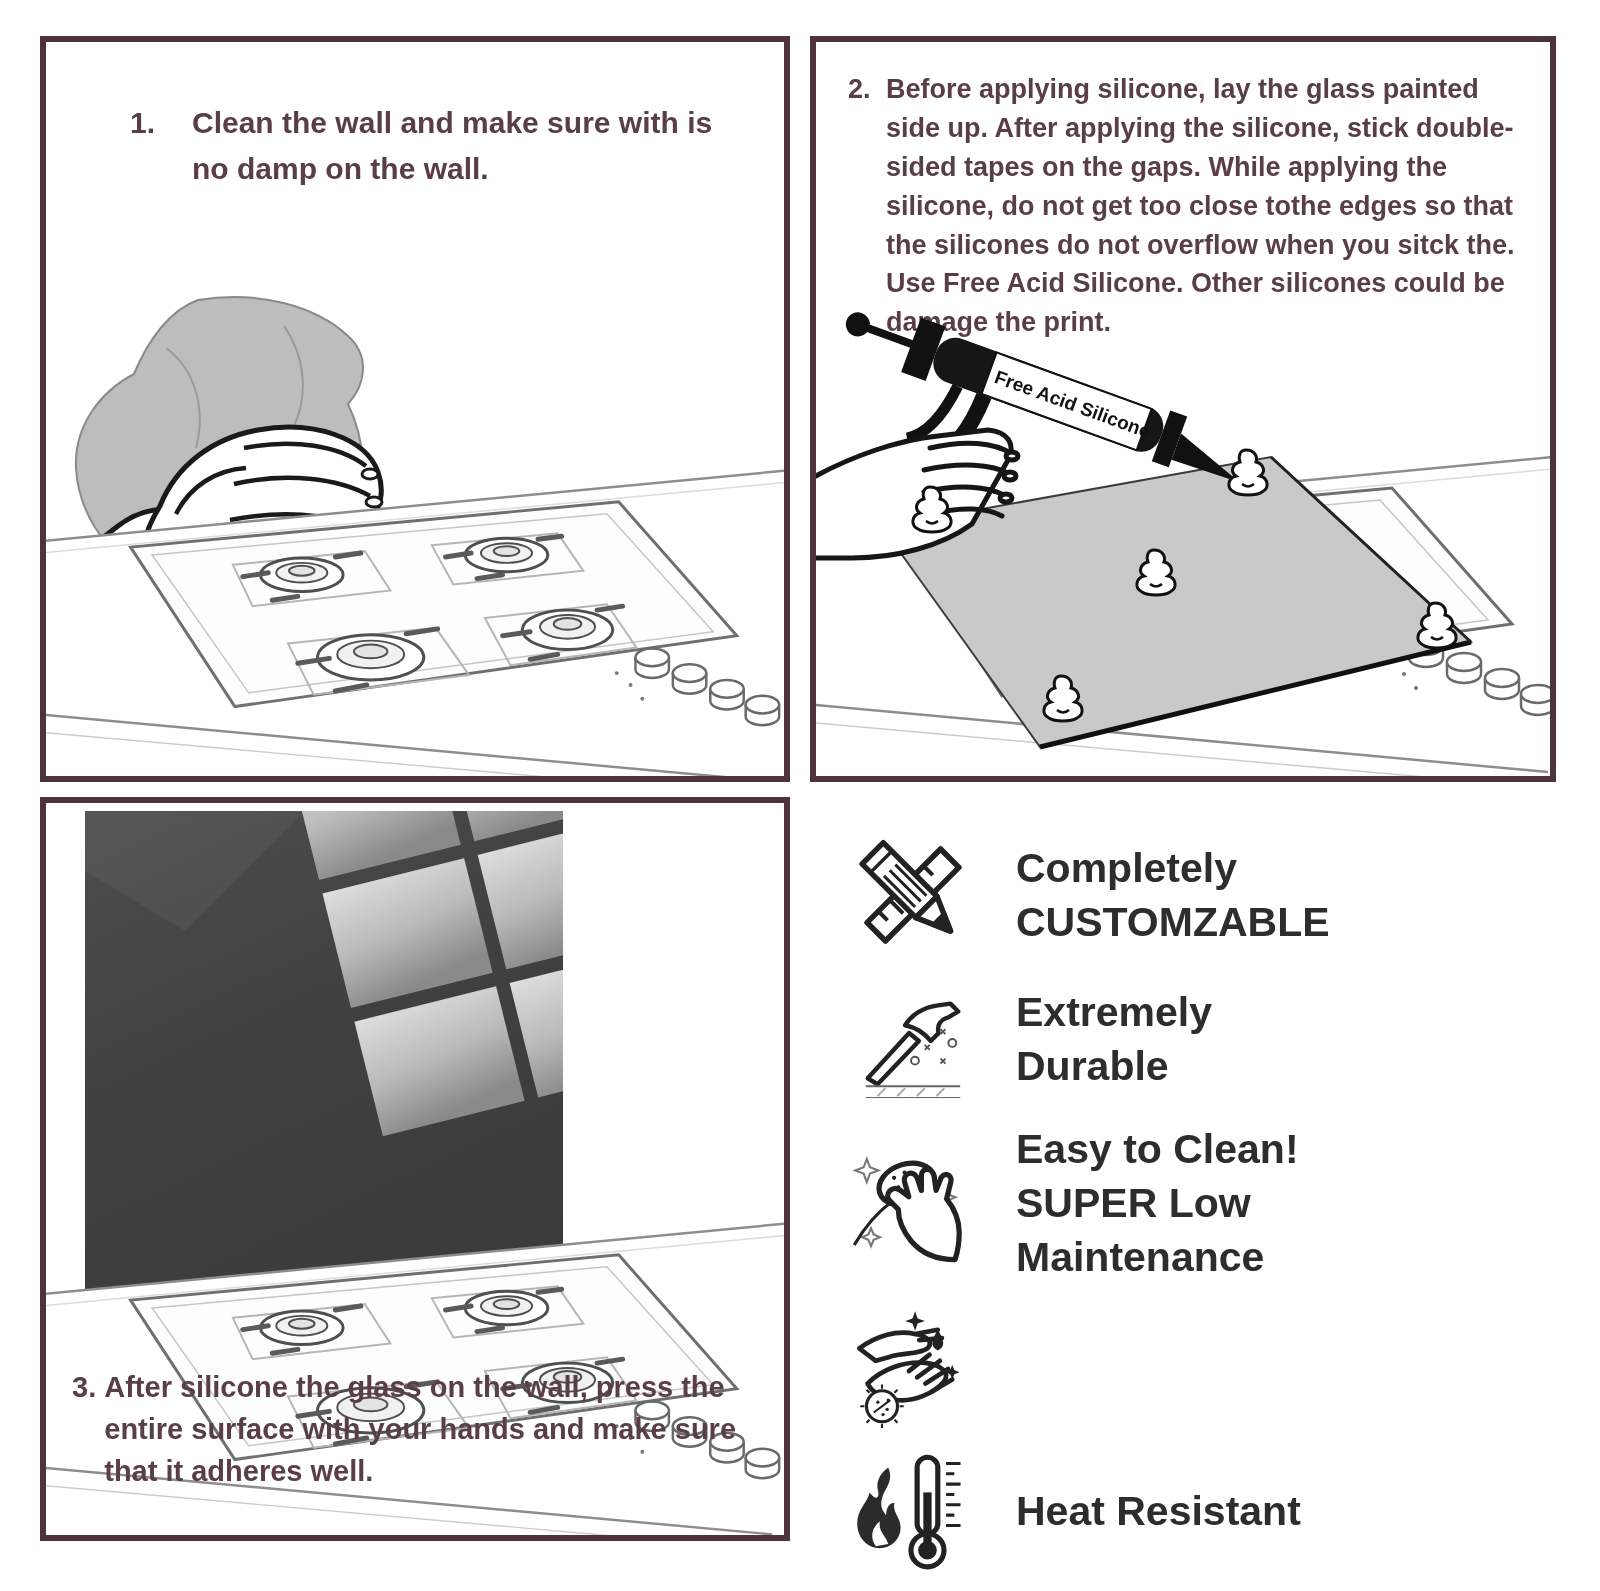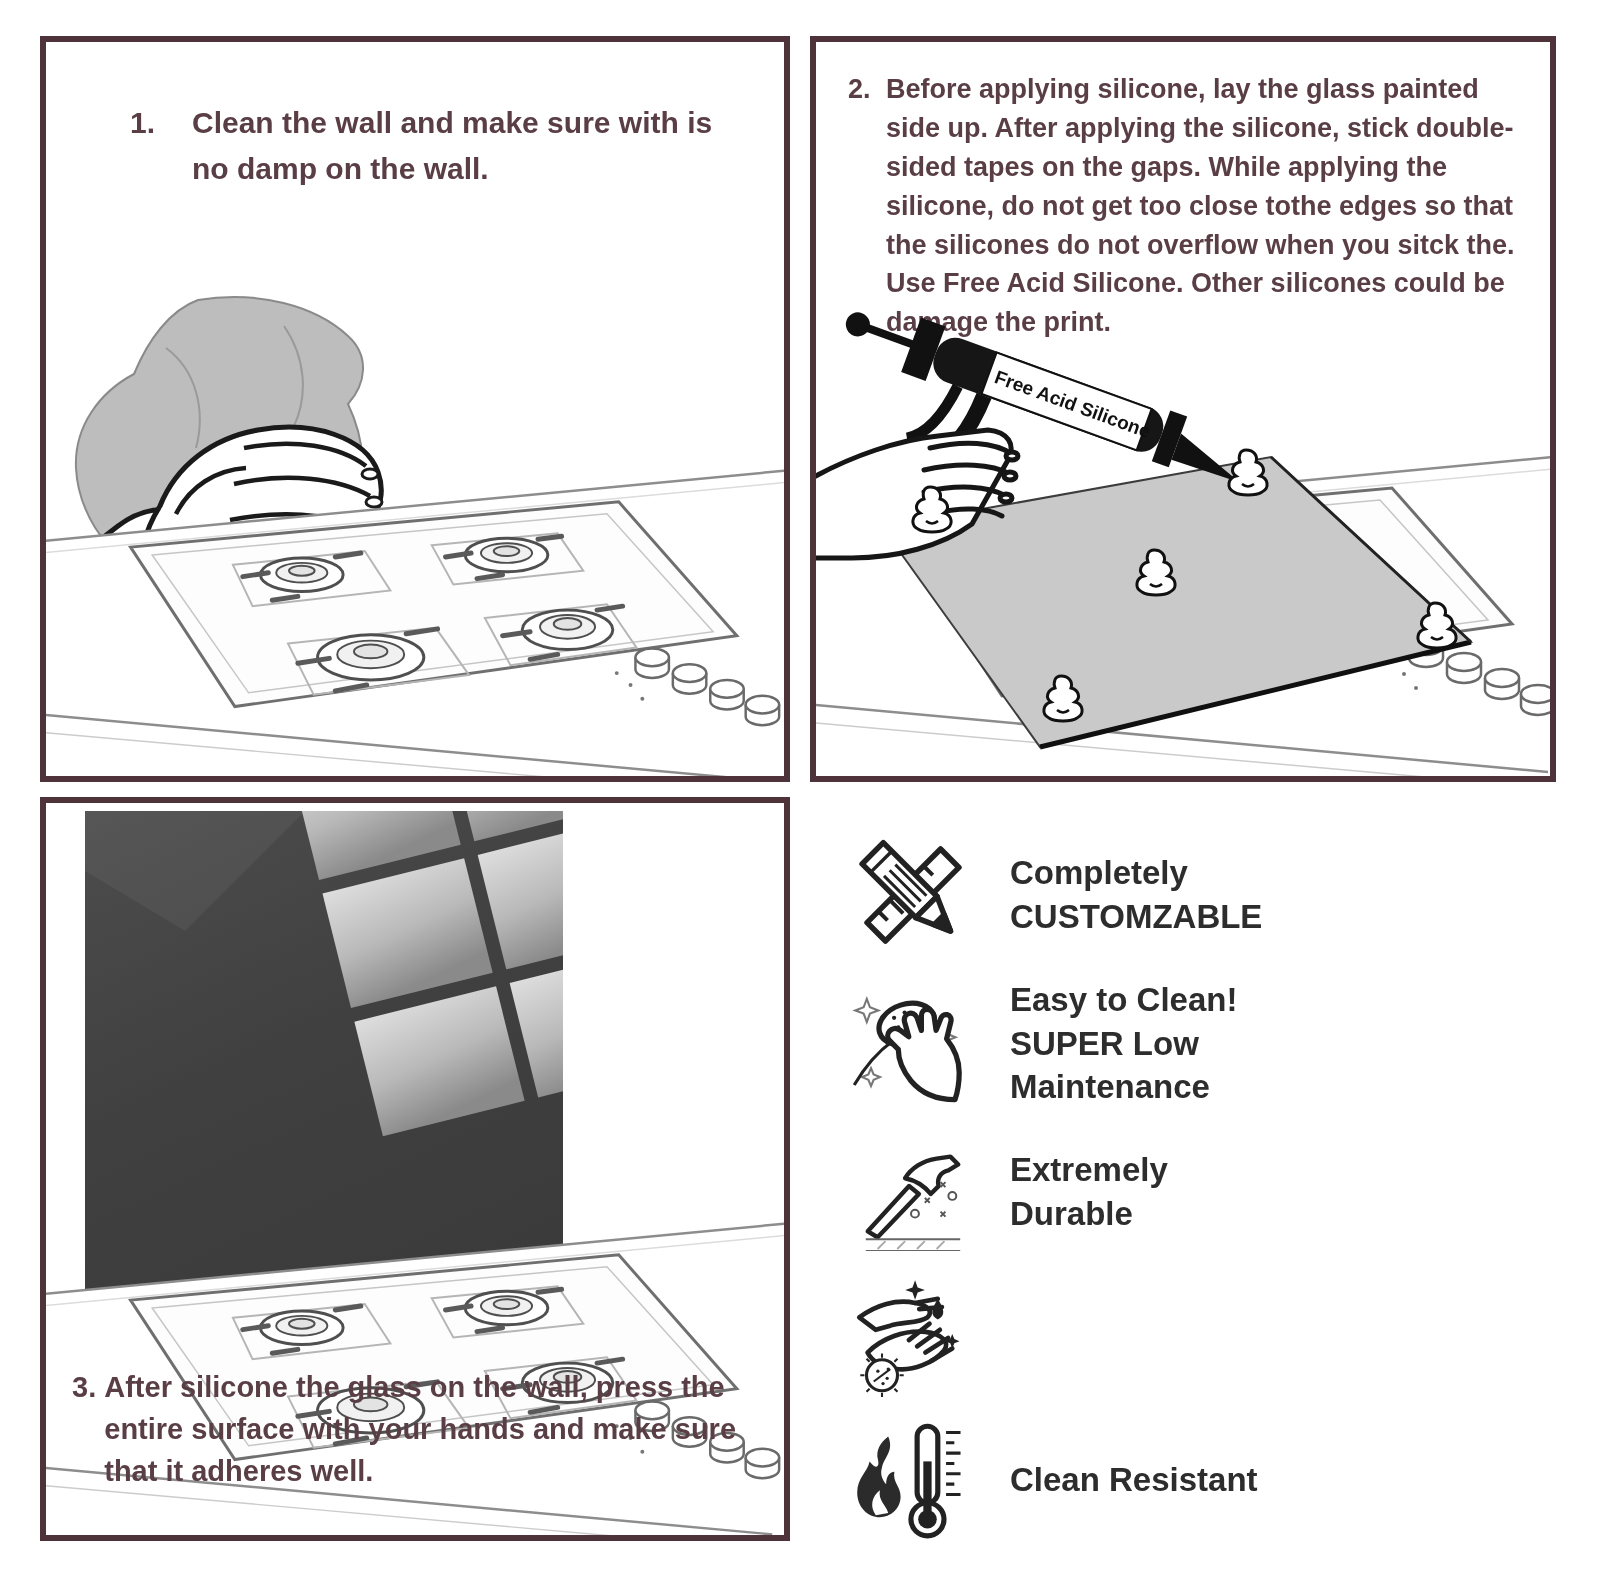--- a/index.html
+++ b/index.html
@@ -26,21 +26,21 @@
   #stove3{left:-6px;top:400px;width:748px;height:336px;}
 
   .glass3{position:absolute;left:39px;top:8px;width:478px;height:505px;overflow:hidden;
           background:linear-gradient(155deg,#4d4d4d 0%,#404040 45%,#3a3a3a 100%);}
   .glass3 svg{position:absolute;left:0;top:0;}
 
   .features{position:absolute;left:834px;top:834px;width:640px;display:flex;
             flex-direction:column;gap:22px;}
   .feature-row{display:flex;align-items:center;}
   .feature-icon{flex:0 0 158px;height:122px;display:flex;align-items:center;justify-content:center;}
-  .feature-label{margin-left:18px;font-size:33px;font-weight:bold;color:#2d2d2d;
+  .feature-label{margin-left:24px;font-size:41px;font-weight:bold;color:#2d2d2d;
                  line-height:1.32;white-space:pre-line;}
 </style>
 </head>
 <body>
 
 <svg width="0" height="0" style="position:absolute" aria-hidden="true">
   <defs>
     <linearGradient id="refl" x1="0" y1="0" x2="0.25" y2="1">
       <stop offset="0" stop-color="#dedede"></stop>
       <stop offset="0.55" stop-color="#b9b9b9"></stop>
@@ -230,20 +230,43 @@
             <path d="M96,52 L112,59 L96,66 Z" fill="#222"></path>
           </g>
         </svg>
       </div>
       <div class="feature-label">Completely
 CUSTOMZABLE</div>
     </div>
 
     <div class="feature-row">
       <div class="feature-icon">
+        <svg width="118" height="118" viewBox="0 0 120 120">
+          <path d="M14,100 L56,54 L66,62 L24,106 Z" fill="#fff" stroke="#222" stroke-width="4.5" stroke-linejoin="round"></path>
+          <path d="M52,46 C58,36 70,28 84,26 L98,24 L106,32 L96,38 C88,40 84,46 86,54 L78,62 C70,52 62,48 52,46 Z" fill="#fff" stroke="#222" stroke-width="4.5" stroke-linejoin="round"></path>
+          <g fill="none" stroke="#555" stroke-width="2">
+            <path d="M88,50 l5,5 M93,50 l-5,5"></path>
+              <circle cx="100" cy="64" r="4"></circle>
+            <path d="M72,66 l5,5 M77,66 l-5,5"></path>
+              <circle cx="62" cy="82" r="4"></circle>
+            <path d="M88,80 l5,5 M93,80 l-5,5"></path>
+          </g>
+          <g stroke="#666" stroke-width="2" fill="none">
+            <path d="M12,100 L108,100" transform="translate(0,8)"></path>
+            <path d="M12,120 L108,120"></path>
+            <path d="M24,118 l8,-8 M44,118 l8,-8 M64,118 l8,-8 M84,118 l8,-8" stroke="#aaa"></path>
+          </g>
+        </svg>
+      </div>
+      <div class="feature-label">Extremely
+Durable</div>
+    </div>
+
+    <div class="feature-row">
+      <div class="feature-icon">
         <svg width="126" height="126" viewBox="0 0 120 120">
           <g fill="none" stroke="#777" stroke-width="2">
             <path d="M16,18 l3,8 8,3 -8,3 -3,8 -3,-8 -8,-3 8,-3 Z"></path>
             <path d="M92,46 l2.5,6 6,2.5 -6,2.5 -2.5,6 -2.5,-6 -6,-2.5 6,-2.5 Z"></path>
             <path d="M20,84 l2.5,6 6,2.5 -6,2.5 -2.5,6 -2.5,-6 -6,-2.5 6,-2.5 Z"></path>
           </g>
           <path d="M4,100 C24,66 52,44 88,40" stroke="#222" stroke-width="3" fill="none"></path>
           <ellipse cx="54" cy="42" rx="27" ry="19" transform="rotate(-18 54 42)" fill="#fff" stroke="#222" stroke-width="5"></ellipse>
           <g fill="#222">
             <circle cx="42" cy="36" r="2"></circle>
@@ -256,43 +279,20 @@
           <path d="M100,114 C82,114 68,108 58,96 C50,86 46,76 46,66 L38,58 C32,52 40,42 48,48 L56,54 L52,40 C50,32 60,28 64,36 L68,48 L68,34 C68,26 78,26 80,34 L82,48 L86,38 C88,30 98,32 96,40 L92,56 C100,66 104,76 104,88 C104,100 102,108 100,114 Z" fill="#fff" stroke="#222" stroke-width="5" stroke-linejoin="round"></path>
         </svg>
       </div>
       <div class="feature-label">Easy to Clean!
 SUPER Low
 Maintenance</div>
     </div>
 
     <div class="feature-row">
       <div class="feature-icon">
-        <svg width="118" height="118" viewBox="0 0 120 120">
-          <path d="M14,100 L56,54 L66,62 L24,106 Z" fill="#fff" stroke="#222" stroke-width="4.5" stroke-linejoin="round"></path>
-          <path d="M52,46 C58,36 70,28 84,26 L98,24 L106,32 L96,38 C88,40 84,46 86,54 L78,62 C70,52 62,48 52,46 Z" fill="#fff" stroke="#222" stroke-width="4.5" stroke-linejoin="round"></path>
-          <g fill="none" stroke="#555" stroke-width="2">
-            <path d="M88,50 l5,5 M93,50 l-5,5"></path>
-              <circle cx="100" cy="64" r="4"></circle>
-            <path d="M72,66 l5,5 M77,66 l-5,5"></path>
-              <circle cx="62" cy="82" r="4"></circle>
-            <path d="M88,80 l5,5 M93,80 l-5,5"></path>
-          </g>
-          <g stroke="#666" stroke-width="2" fill="none">
-            <path d="M12,100 L108,100" transform="translate(0,8)"></path>
-            <path d="M12,120 L108,120"></path>
-            <path d="M24,118 l8,-8 M44,118 l8,-8 M64,118 l8,-8 M84,118 l8,-8" stroke="#aaa"></path>
-          </g>
-        </svg>
-      </div>
-      <div class="feature-label">Extremely
-Durable</div>
-    </div>
-
-    <div class="feature-row">
-      <div class="feature-icon">
         <svg width="124" height="124" viewBox="0 0 120 120">
           <path d="M62,6 l2.5,7 7,2.5 -7,2.5 -2.5,7 -2.5,-7 -7,-2.5 7,-2.5 Z" fill="#222"></path>
           <path d="M84,24 C90,34 92,40 84,44 C76,40 78,34 84,24 Z" fill="#222"></path>
           <path d="M98,58 l2,5 5,2 -5,2 -2,5 -2,-5 -5,-2 5,-2 Z" fill="#222"></path>
           <g fill="#fff" stroke="#222" stroke-width="4.5" stroke-linejoin="round" stroke-linecap="round">
             <path d="M8,42 C24,30 44,24 62,28 C74,30 80,36 74,42 C66,48 50,46 38,50 L24,54 Z"></path>
             <path d="M62,28 L84,24 M66,34 L88,32" fill="none"></path>
             <path d="M16,76 C30,62 52,54 72,56 C88,58 96,66 90,74 C80,86 60,94 44,92 C30,90 20,84 16,76 Z"></path>
             <path d="M56,64 L76,48 M64,70 L86,54 M72,76 L94,62 M78,84 L98,72" fill="none"></path>
           </g>
@@ -320,17 +320,17 @@
             <rect x="64" y="8" width="20" height="74" rx="10"></rect>
             <circle cx="74" cy="98" r="16"></circle>
           </g>
           <rect x="70" y="42" width="8" height="48" fill="#222"></rect>
           <circle cx="74" cy="98" r="9" fill="#222"></circle>
           <g stroke="#222" stroke-width="3" fill="none">
             <path d="M92,14 h14 M92,24 h8 M92,34 h14 M92,44 h8 M92,54 h14 M92,64 h8 M92,74 h14"></path>
           </g>
         </svg>
       </div>
-      <div class="feature-label">Clean Resistant</div>
+      <div class="feature-label">Heat Resistant</div>
     </div>
 
   </div>
 </div>
 
 </body></html>

